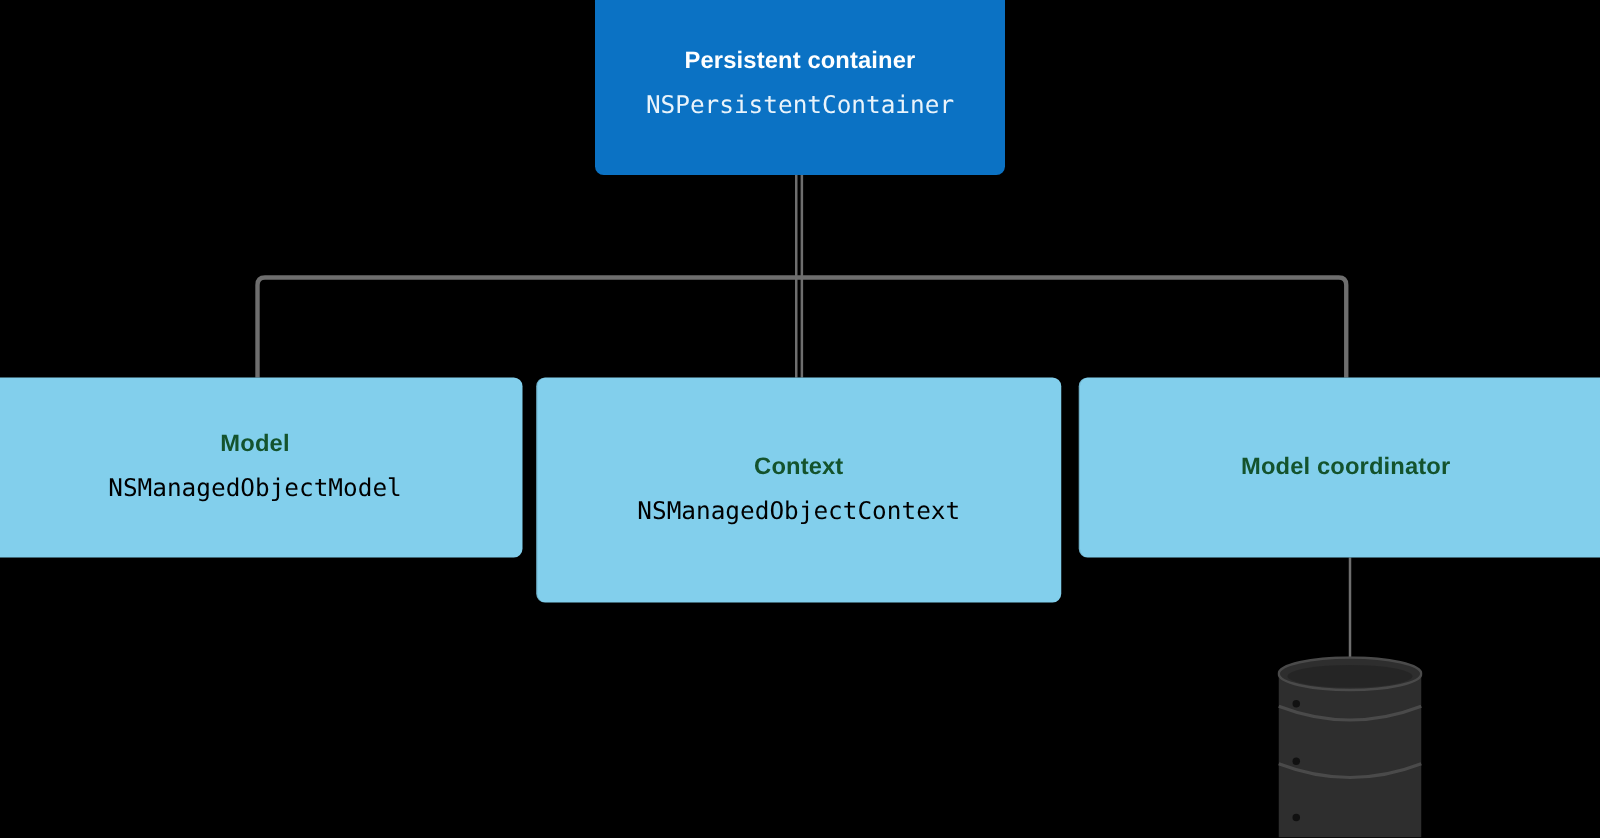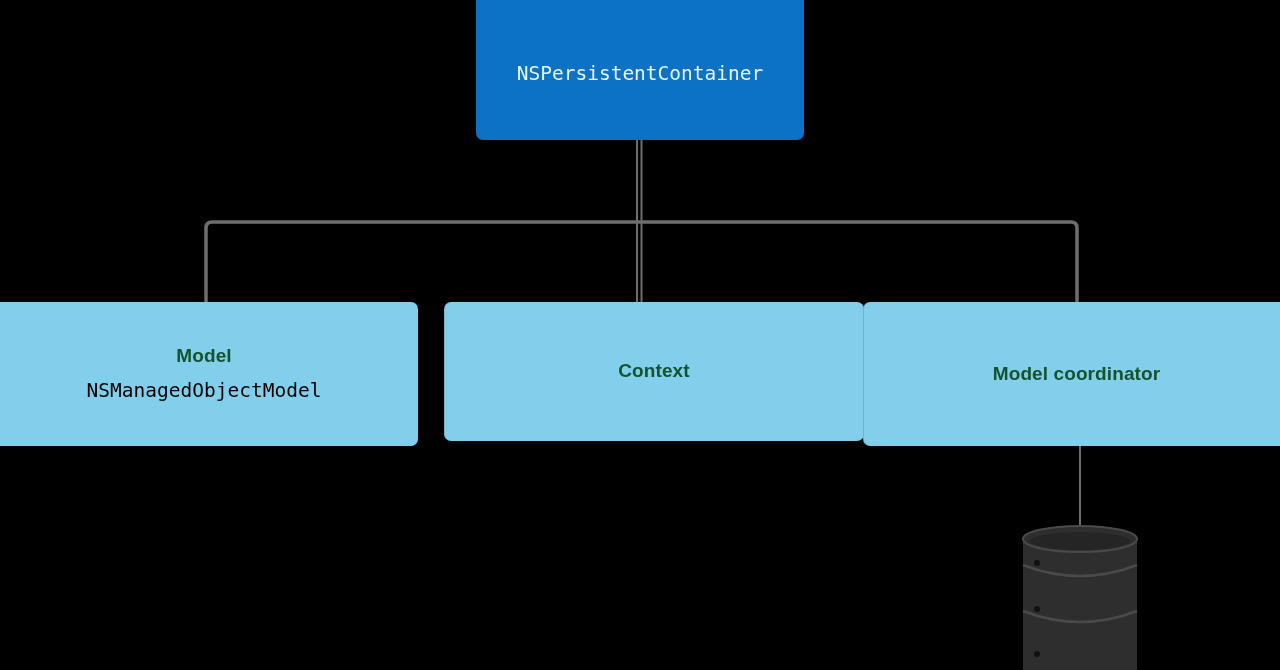--- a/index.html
+++ b/index.html
@@ -63,21 +63,21 @@
     background: #82CFEC;
     color: #333333;
     box-shadow: inset 1px 0 0 rgba(0,0,0,0.13);
   }
   .node-secondary .title { color: #14532d; }
   .node-secondary .code  { color: #000000; }
 
   
   #node-container { left: 476px; top: -6px;  width: 328px; height: 146px; }
   #node-model     { left: -10px; top: 302px; width: 428px; height: 144px; }
-  #node-context   { left: 429px; top: 302px; width: 420px; height: 139px; margin-left: 15px; }
+  #node-context   { left: 429px; top: 302px; width: 420px; height: 180px; }
   #node-store     { left: 863px; top: 302px; width: 427px; height: 144px; }
 
   
   #db-cylinder {
     position: absolute;
     left: 1022px;
     top: 525px;
     width: 116px;
     height: 150px;
   }
@@ -93,30 +93,32 @@
       <line x1="637" y1="140" x2="637" y2="302" stroke-width="2"></line>
       <line x1="641.5" y1="140" x2="641.5" y2="302" stroke-width="2"></line>
 
       <path d="M 206 302 L 206 228 Q 206 222 212 222 L 1071 222 Q 1077 222 1077 228 L 1077 302" stroke-width="3.5" stroke-linejoin="round"></path>
 
       <line x1="1080" y1="446" x2="1080" y2="534" stroke-width="2"></line>
     </g>
   </svg>
 
   <div class="node node-primary" id="node-container">
+    <div class="title">Persistent container</div>
     <div class="code">NSPersistentContainer</div>
   </div>
 
   <div class="node node-secondary" id="node-model">
     <div class="title">Model</div>
     <div class="code">NSManagedObjectModel</div>
   </div>
 
   <div class="node node-secondary" id="node-context">
     <div class="title">Context</div>
+    <div class="code">NSManagedObjectContext</div>
   </div>
 
   <div class="node node-secondary" id="node-store">
     <div class="title">Model coordinator</div>
   </div>
 
   <svg id="db-cylinder" viewBox="0 0 116 150" width="116" height="150" xmlns="http://www.w3.org/2000/svg">
 
     <path d="M 1 14 L 1 149 L 115 149 L 115 14 Z" fill="#2E2E2E"></path>
 

